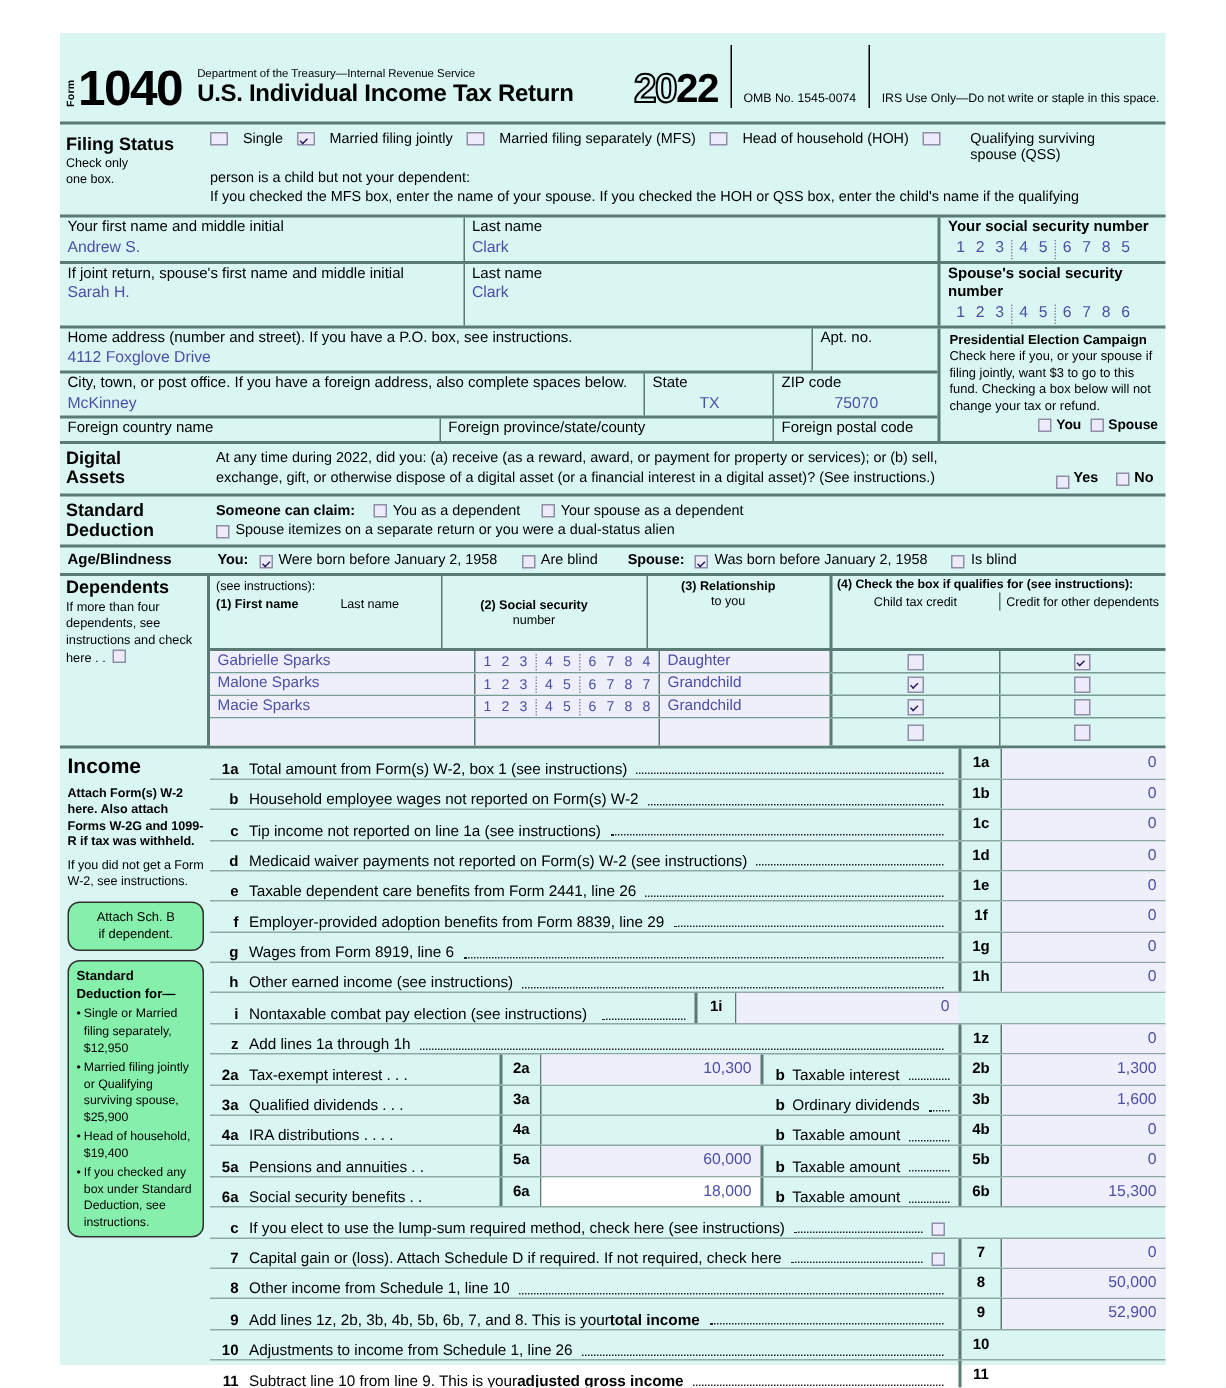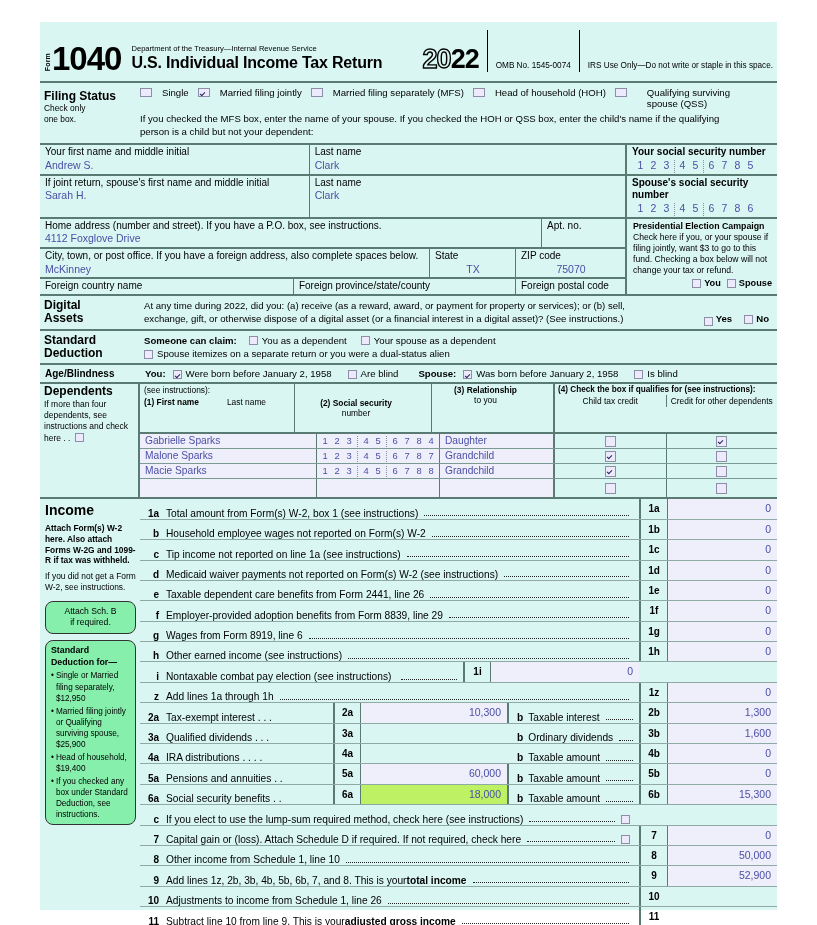--- a/index.html
+++ b/index.html
@@ -151,22 +151,22 @@
         </label>
         <label class="fsopt">
           <span class="cb"></span>
           <span>
             <span>Qualifying surviving</span><br>
             <span>spouse (QSS)</span>
           </span>
         </label>
       </div>
       <div class="fsnote">
+        <div>person is a child but not your dependent:</div>
         <div>If you checked the MFS box, enter the name of your spouse. If you checked the HOH or QSS box, enter the child's name if the qualifying</div>
-        <div>person is a child but not your dependent:</div>
       </div>
     </div>
   </div>
   <div class="thickline"></div>
 
   <div class="ngrid">
     <div class="cell" style="flex:1;">
       <div class="clab">Your first name and middle initial</div>
       <div class="cval val">Andrew S.</div>
     </div>
@@ -491,21 +491,21 @@
   <div class="thickline"></div>
 
   <div class="inc">
     <div class="inc-left">
       <div class="lcol-h" style="font-size:14px;padding-bottom:4px;">Income</div>
       <div class="lcol-b" style="padding-bottom:5px;">Attach Form(s) W-2 here. Also attach Forms W-2G and 1099-R if tax was withheld.</div>
       <div class="lcol-s" style="padding-bottom:6px;">If you did not get a Form W-2, see instructions.</div>
 
       <div class="tabbox" style="margin:2px 0 6px 0;text-align:center;">
         <div>Attach Sch. B</div>
-        <div>if required.</div>
+        <div>if dependent.</div>
       </div>
 
       <div class="tabbox" style="font-size:8.2px;">
         <div style="font-weight:bold;font-size:8.8px;">Standard</div>
         <div style="font-weight:bold;font-size:8.8px;padding-bottom:2px;">Deduction for—</div>
         <div style="display:flex;">
               <span style="padding-right:2px;">•</span>
               <span>Single or Married filing separately, $12,950</span>
             </div>
         <div style="display:flex;padding-top:2px;">
@@ -669,21 +669,21 @@
               <span>Taxable amount</span>
               <span class="dots"></span>
             </div>
         <div class="amtlab">5b</div>
         <div class="amt val">0</div>
       </div>
       <div class="ln">
         <div class="lno">6a</div>
         <div style="width:167px;flex:0 0 167px;font-size:10.2px;">Social security benefits  .    .</div>
         <div class="subbox">6a</div>
-        <div style="width:148px;flex:0 0 148px;background:#bef264;text-align:right;font-size:10.5px;padding-right:6px;line-height:19.4px;box-sizing:border-box;border-right:2px solid #5a7a74;" class="val">18,000</div>
+        <div style="width:148px;flex:0 0 148px;background:#ffffff;text-align:right;font-size:10.5px;padding-right:6px;line-height:19.4px;box-sizing:border-box;border-right:2px solid #5a7a74;" class="val">18,000</div>
         <div class="btxt">
               <b style="padding-right:5px;">b</b>
               <span>Taxable amount</span>
               <span class="dots"></span>
             </div>
         <div class="amtlab">6b</div>
         <div class="amt val">15,300</div>
       </div>
 
       <div class="ln">

